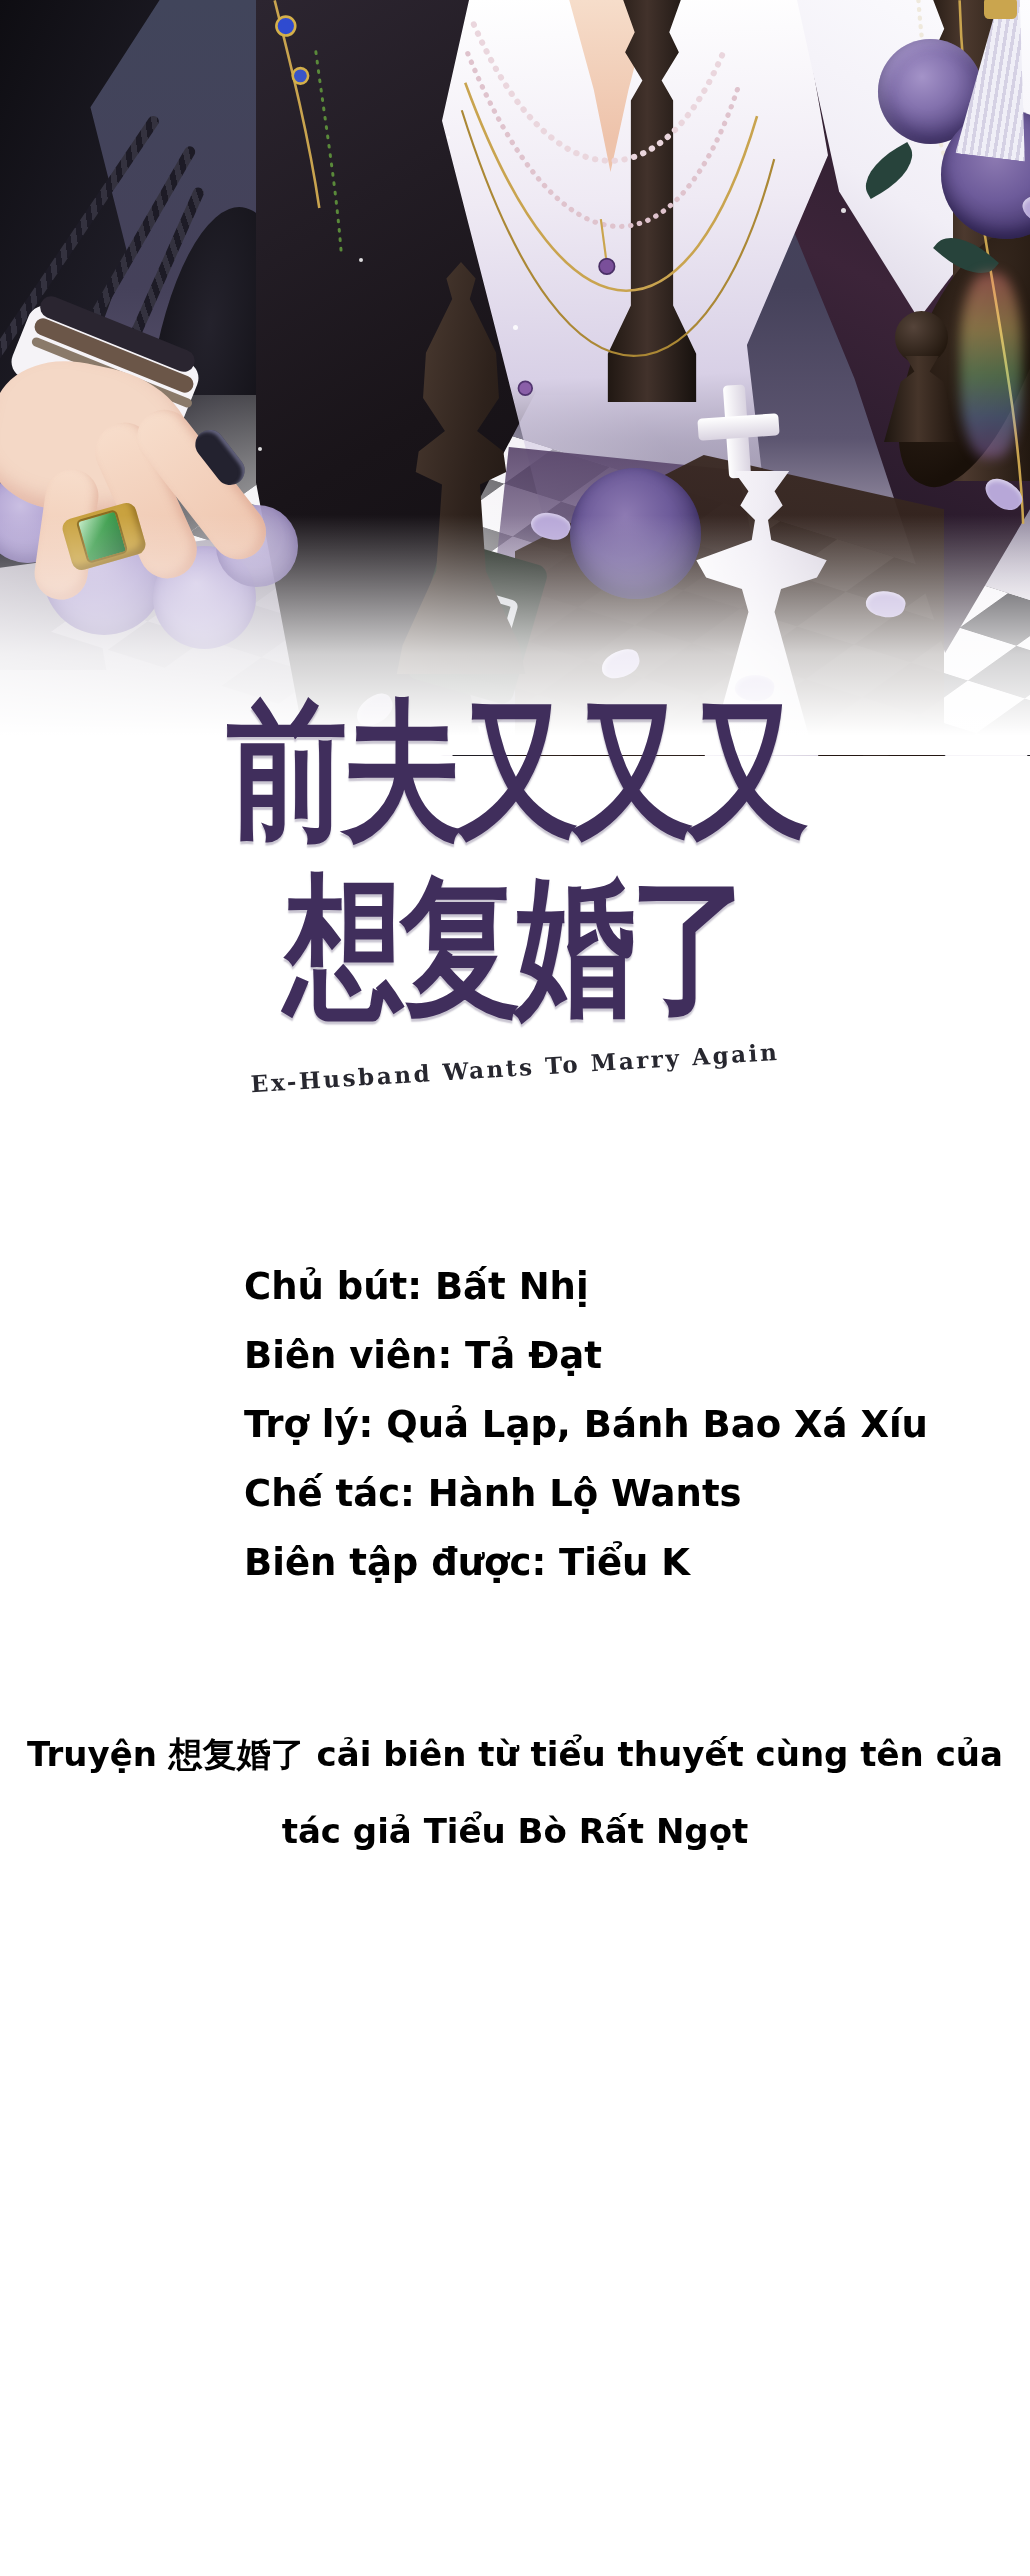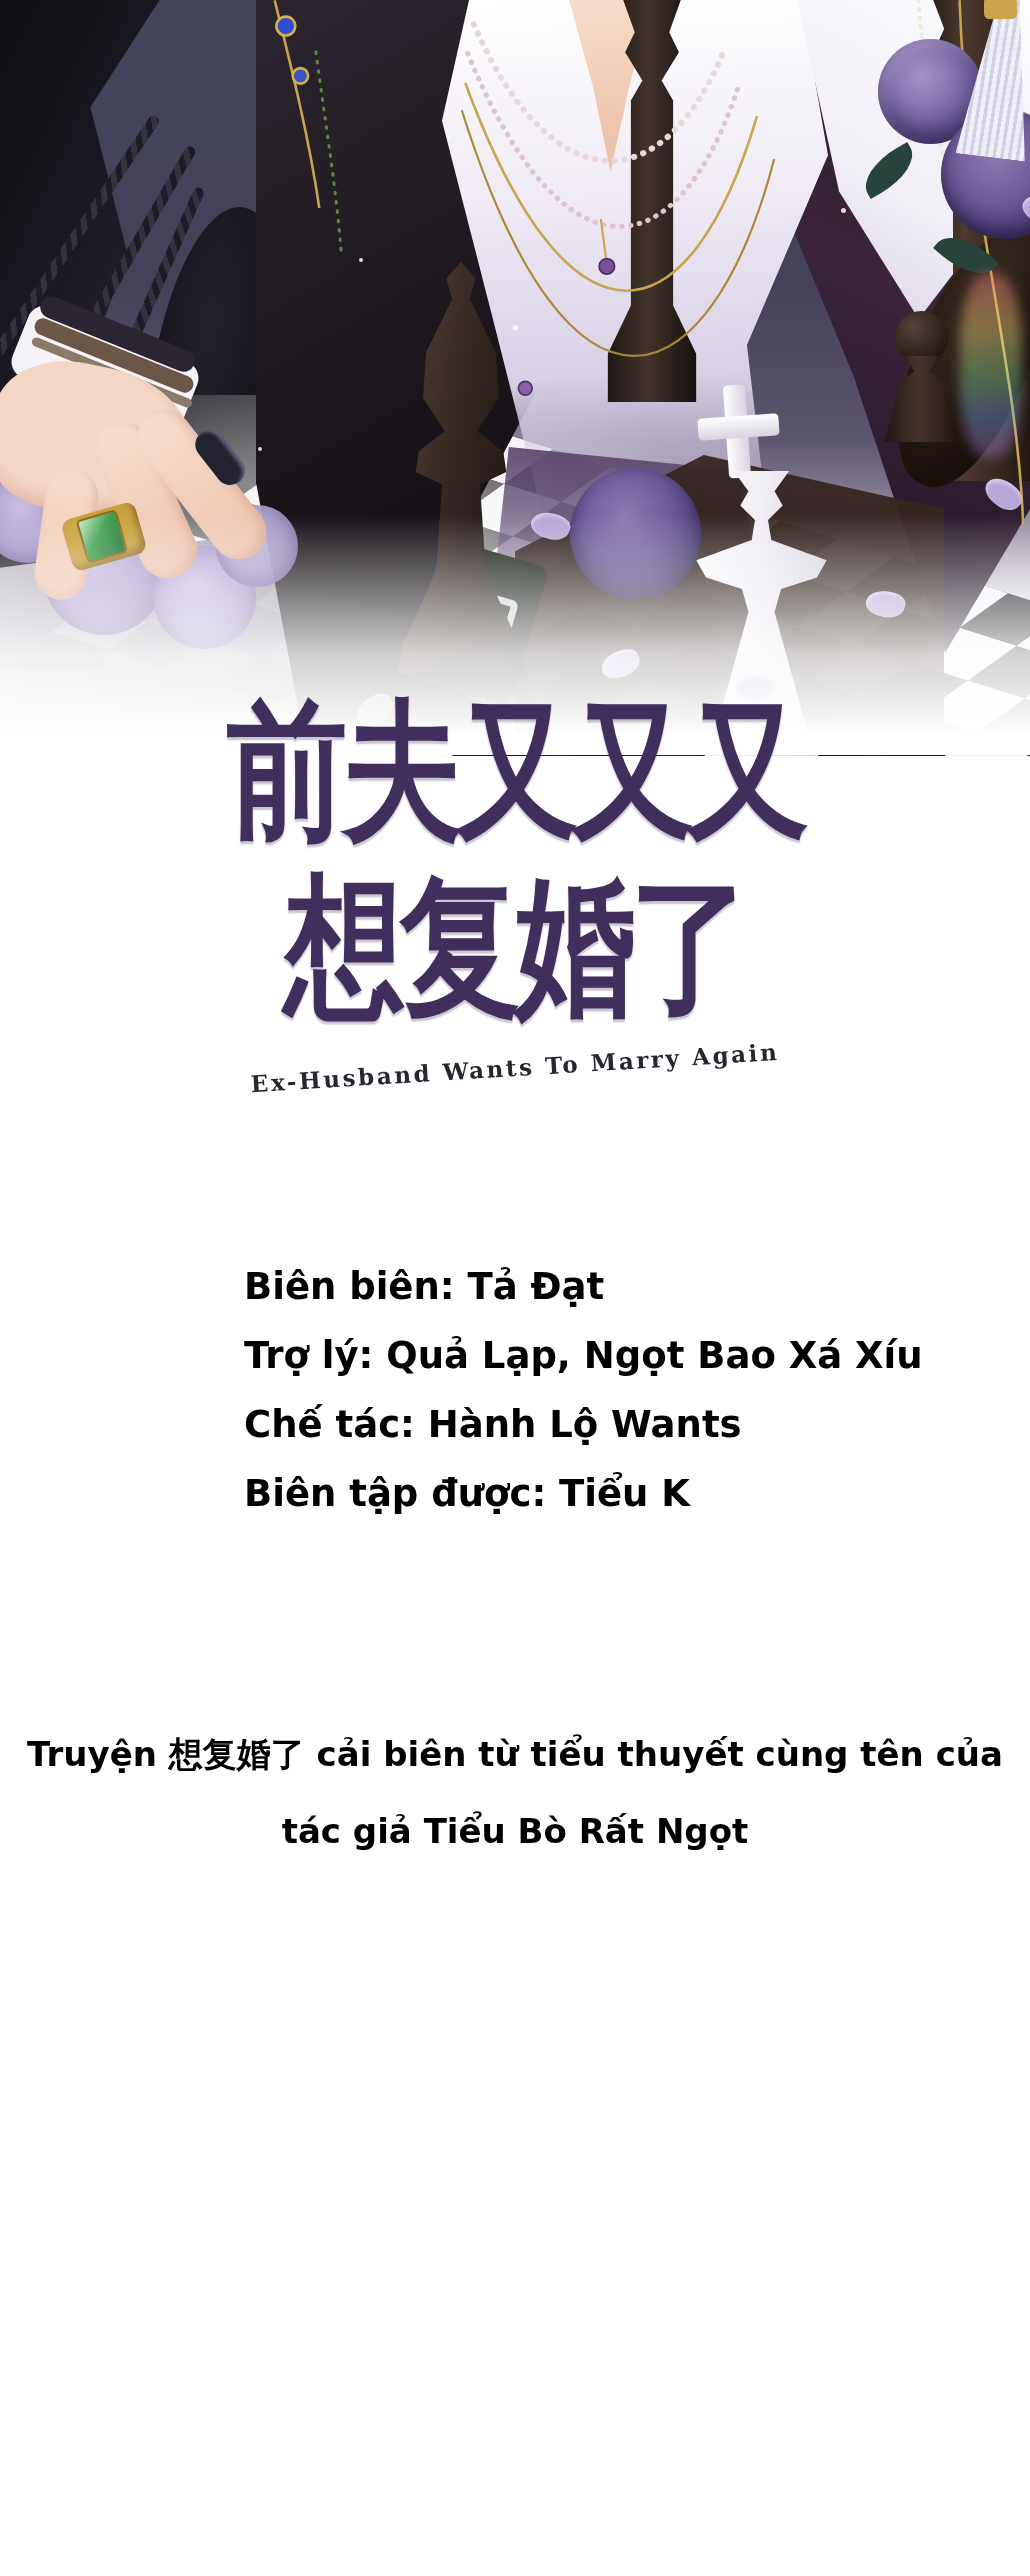--- a/index.html
+++ b/index.html
@@ -253,22 +253,23 @@
     <div class="hero-fade"></div>
   </div>
 
   <div class="title-wrap">
     <div class="title-line">前夫又又又</div>
     <div class="title-line">想复婚了</div>
   </div>
   <div class="subtitle">Ex-Husband Wants To Marry Again</div>
 
   <div class="credits">
-    <div>Biên biên: Tả Đạt</div>
-    <div>Trợ lý: Quả Lạp, Ngọt Bao Xá Xíu</div>
+    <div>Chủ bút: Bất Nhị</div>
+    <div>Biên viên: Tả Đạt</div>
+    <div>Trợ lý: Quả Lạp, Bánh Bao Xá Xíu</div>
     <div>Chế tác: Hành Lộ Wants</div>
     <div>Biên tập được: Tiểu K</div>
   </div>
 
   <div class="note">
     <div>Truyện 想复婚了 cải biên từ tiểu thuyết cùng tên của</div>
     <div>tác giả Tiểu Bò Rất Ngọt</div>
   </div>
 
   <div class="panel">

